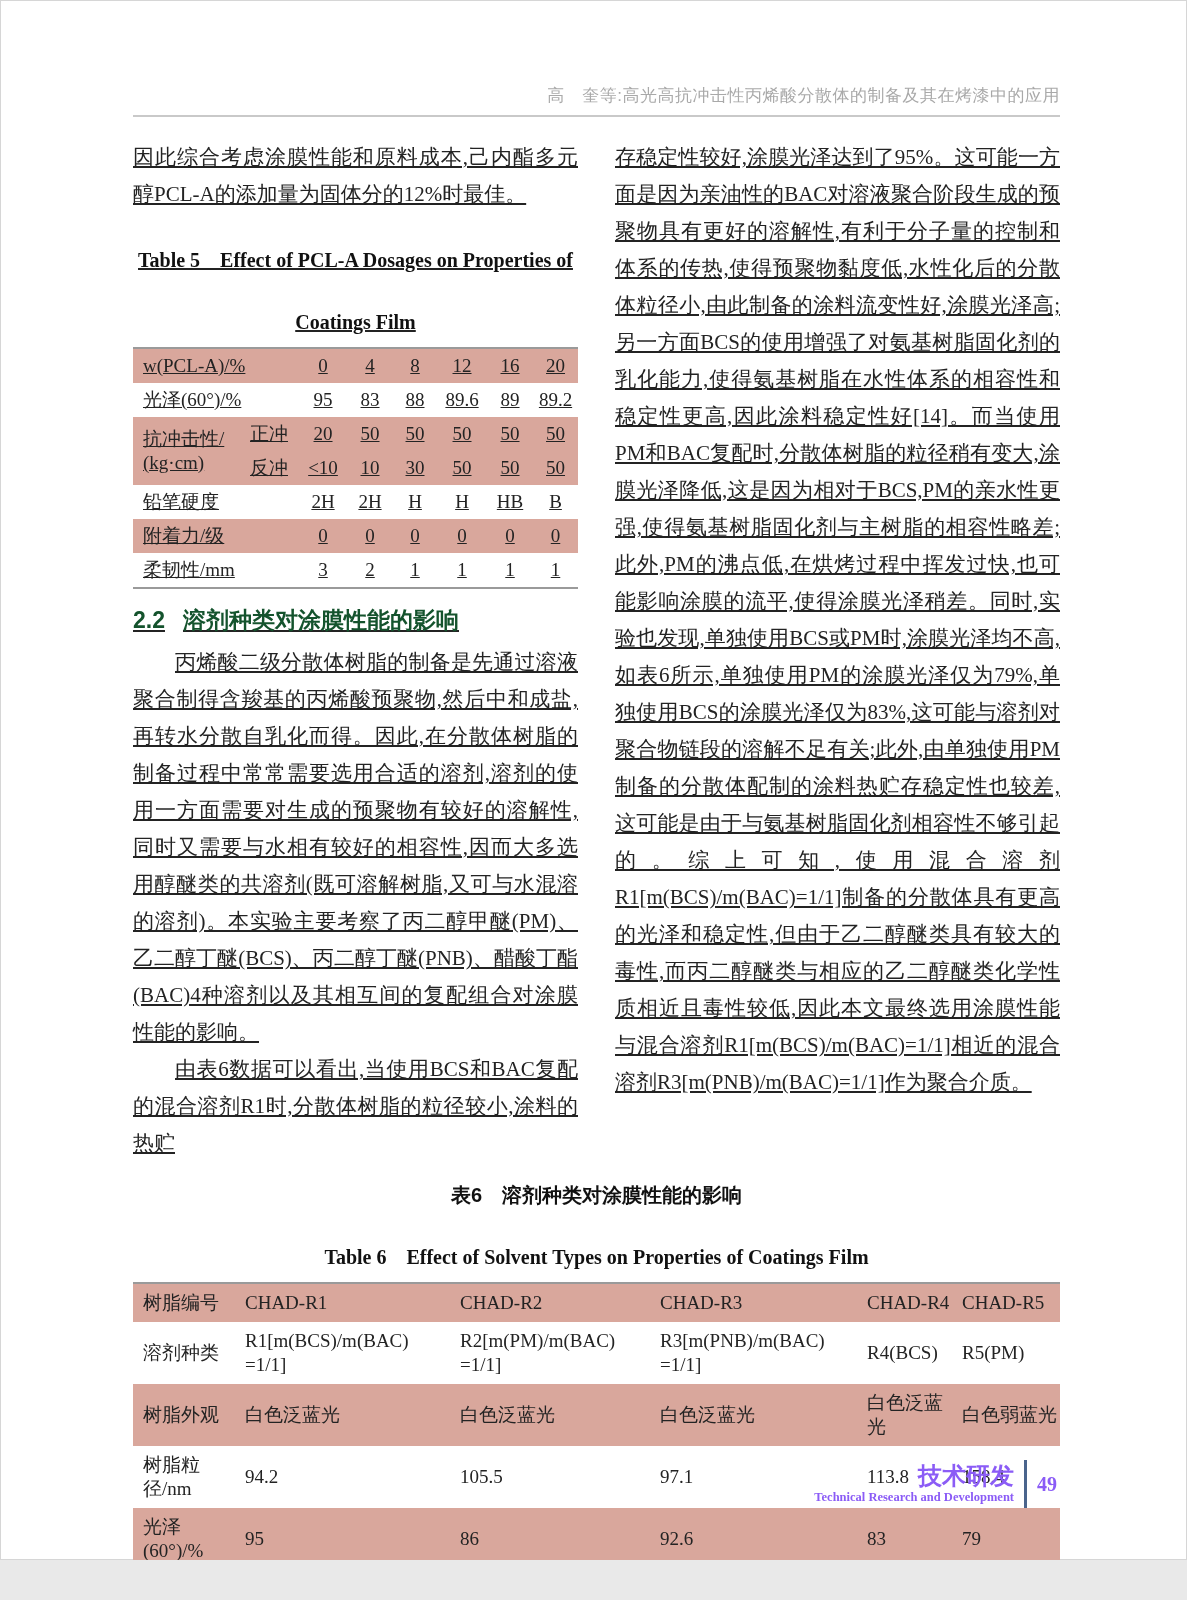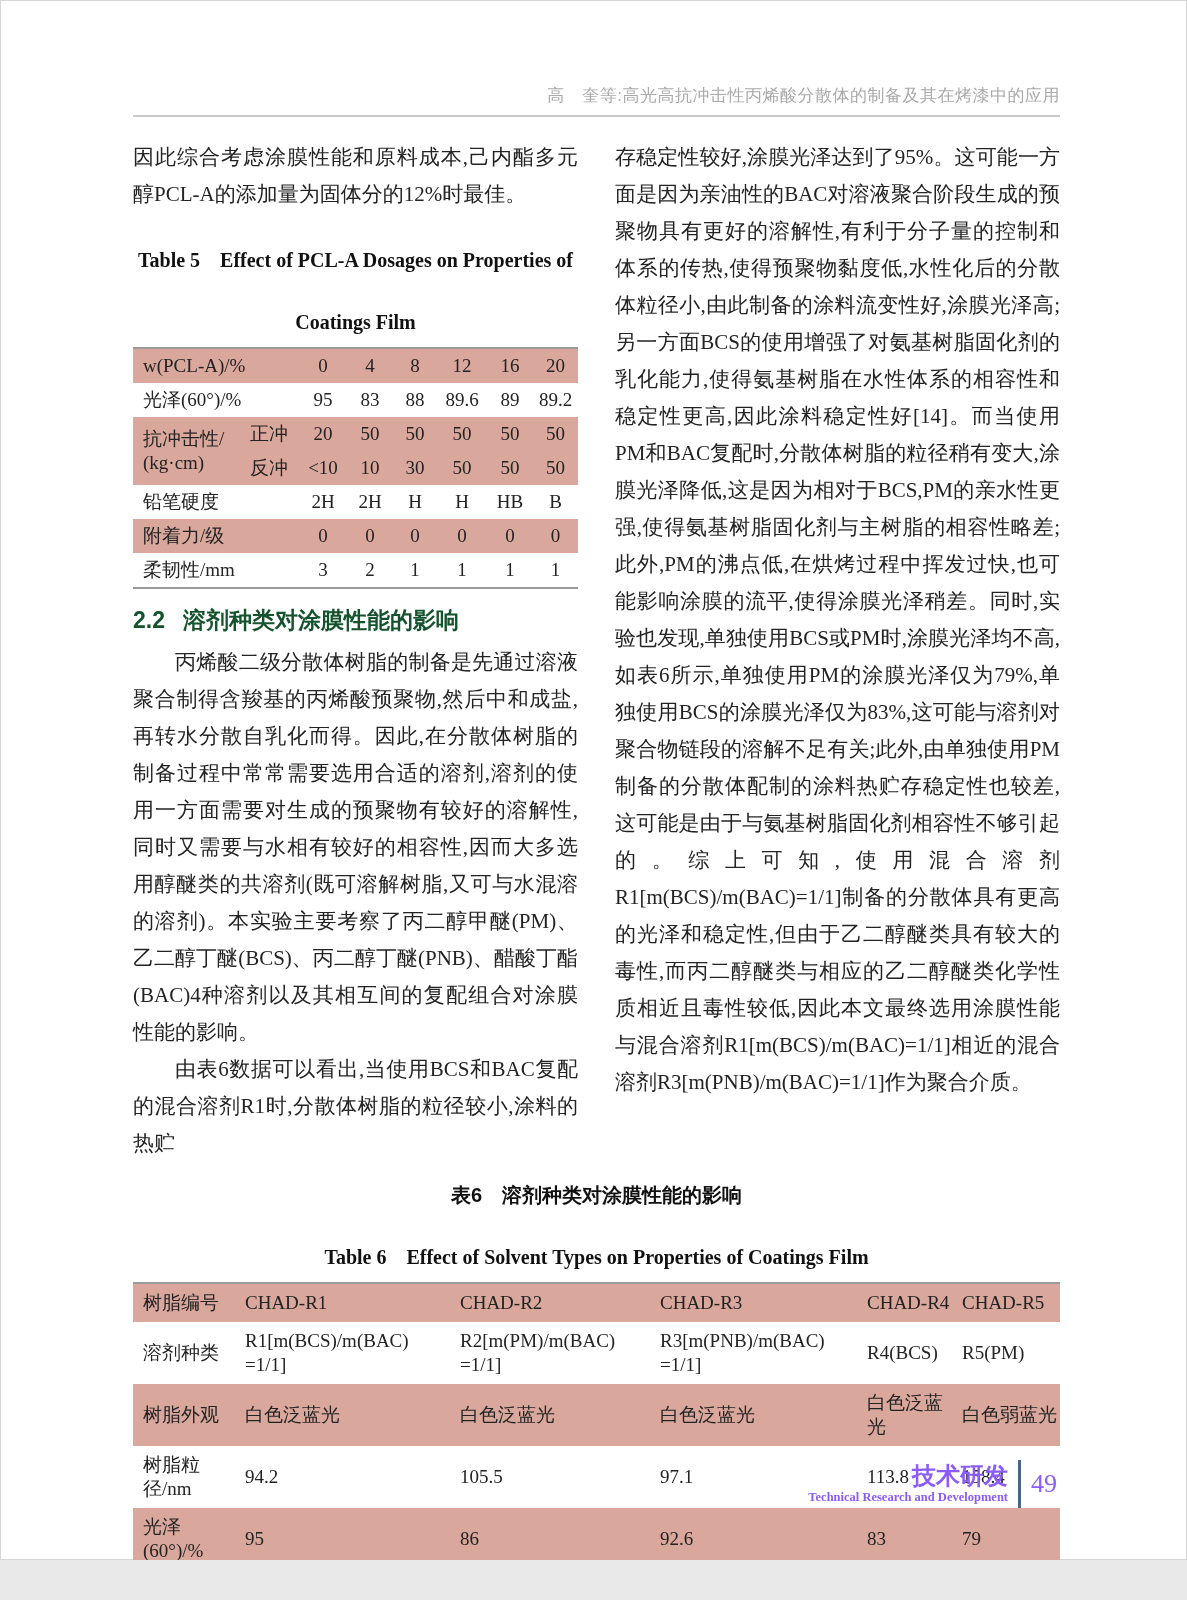--- a/index.html
+++ b/index.html
@@ -18,21 +18,21 @@
   
   .running-head{
     margin-top:84px;
     text-align:right;
     font-family:"Liberation Sans","DejaVu Sans",sans-serif;
     font-size:17px;color:#a9a9a9;letter-spacing:.5px;
   }
   .head-rule{margin-top:8px;border-top:2px solid #c9c9c9;}
 
   
-  .cols{display:flex;gap:37px;margin-top:22px;}
+  .cols{display:flex;gap:37px;margin-top:22px;text-decoration:underline;}
   .col{width:445px;}
 
   p.body{
     margin:0;font-size:21px;line-height:37px;
     text-align:justify;text-justify:inter-ideograph;
   }
   p.body.indent{text-indent:2em;}
 
   .sec-heading{
     margin:16px 0 8px 0;
@@ -72,21 +72,21 @@
     position:absolute;right:130px;bottom:52px;
     display:flex;align-items:center;color:#8b5cf6;
   }
   .footer .labels{text-align:right;margin-right:10px;}
   .footer .cn{
     font-family:"Liberation Sans","DejaVu Sans",sans-serif;
     font-weight:bold;font-size:24px;line-height:26px;
   }
   .footer .en{font-size:12.5px;line-height:16px;font-weight:bold;}
   .footer .bar{width:3px;height:48px;background:#4a648c;margin-right:10px;}
-  .footer .pagenum{font-size:26px;font-weight:normal;}
+  .footer .pagenum{font-size:20px;font-weight:bold;}
 </style>
 </head>
 <body>
 
 <div class="page">
   <div class="content">
 
     <div class="running-head">高　奎等:高光高抗冲击性丙烯酸分散体的制备及其在烤漆中的应用</div>
     <div class="head-rule"></div>
 

